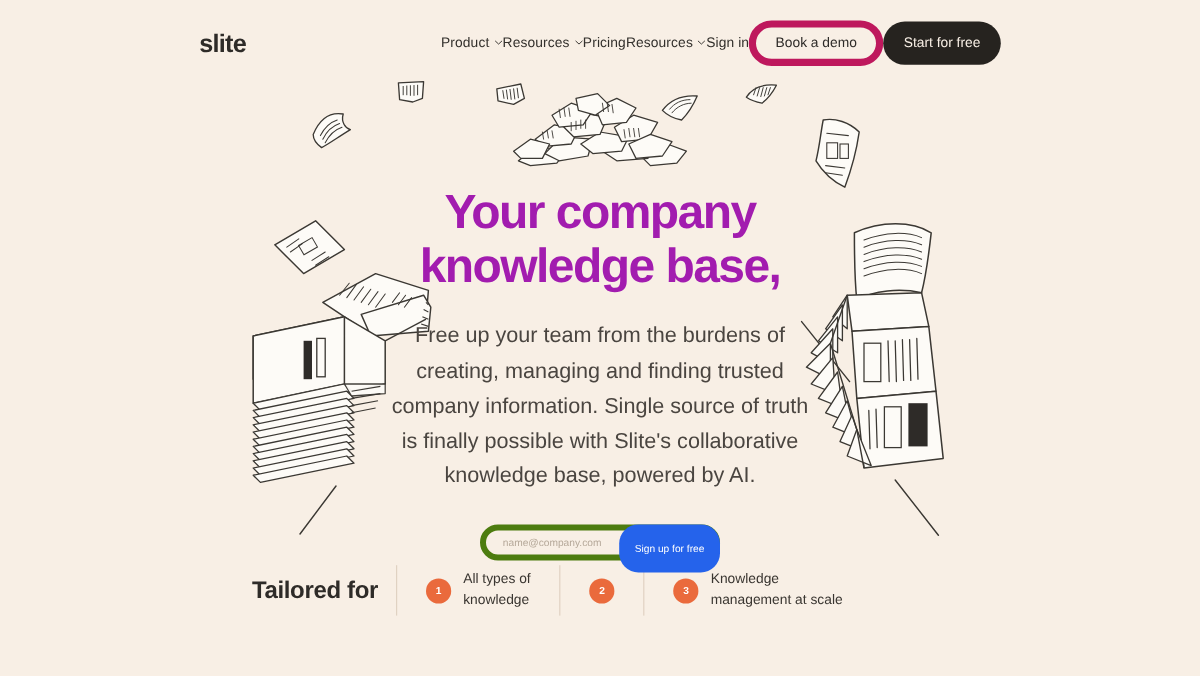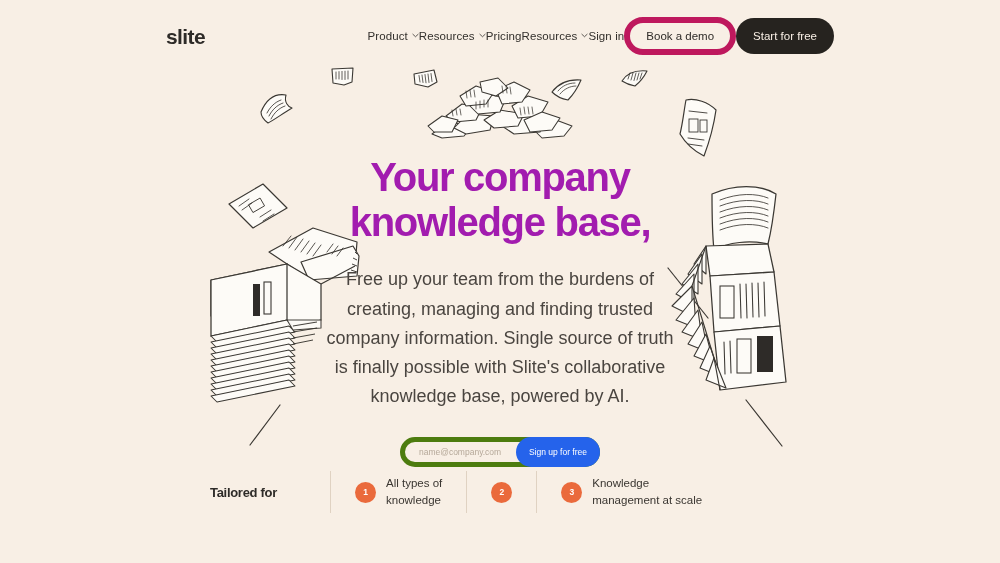--- a/index.html
+++ b/index.html
@@ -58,36 +58,36 @@
     margin-top:26px; position:relative; width:200px; height:30px;
     margin-left:auto; margin-right:auto;
   }
   .signup-input {
     width:200px; height:30px; border:5px solid #4d7c0f; border-radius:16px;
     background:transparent; padding:0 14px; font-size:8.5px;
     font-family:inherit; color:#4A4540; outline:none;
   }
   .signup-input::placeholder { color:#B5A899; }
   .signup-btn {
-    position:absolute; right:0; top:0; height:30px; padding:0 13px;
+    position:absolute; right:0; top:0; height:40px; padding:0 13px;
     background:#2563EB; color:#fff; border:none; border-radius:16px;
     font-size:8.5px; font-family:inherit; cursor:pointer; white-space:nowrap;
   }
 
   
   .ill { position:absolute; z-index:1; pointer-events:none; }
   .ill svg { display:block; overflow:visible; }
 
   
   .tailored {
     position:absolute; left:210px; top:468px; width:600px; height:48px;
     display:flex; align-items:center;
   }
   .tailored-label {
-    font-size:13px; font-weight:700; color:#2E2B28; letter-spacing:-0.3px;
+    font-size:20px; font-weight:700; color:#2E2B28; letter-spacing:-0.3px;
     width:120px;
   }
   .feature-list { display:flex; align-items:stretch; }
   .feature {
     display:flex; align-items:center; gap:10px;
     padding:0 24px; border-left:1px solid #E0D2C2; height:42px;
   }
   .badge {
     width:21px; height:21px; border-radius:50%; background:#EA6A3C;
     color:#fff; font-size:8.5px; font-weight:700;

